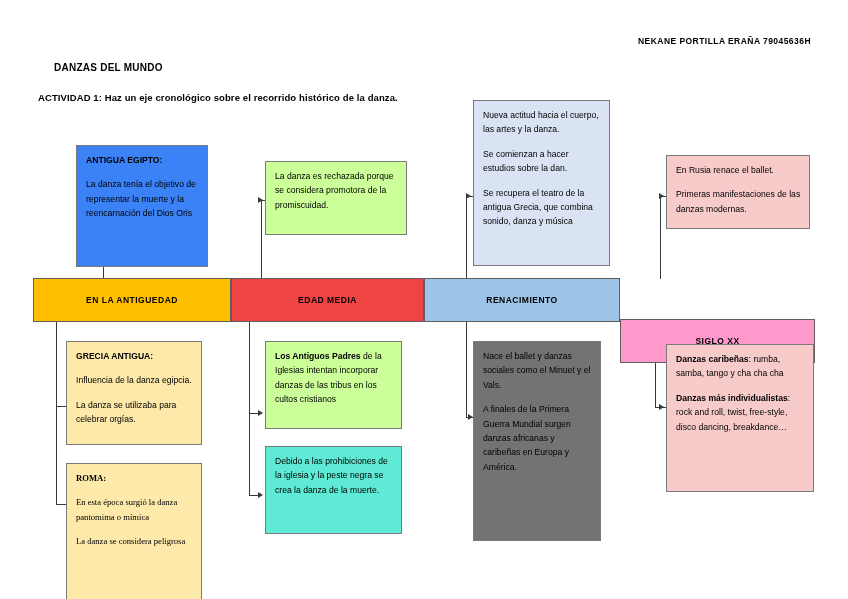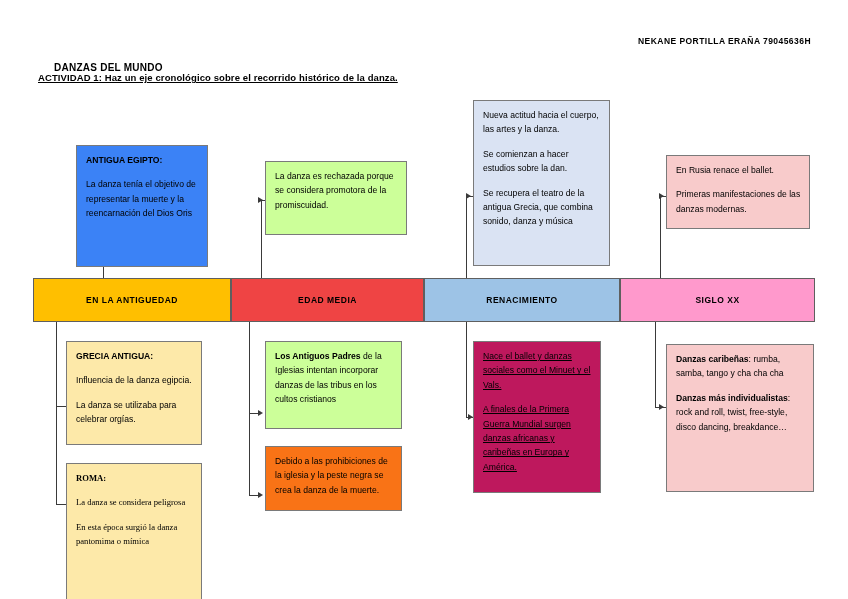--- a/index.html
+++ b/index.html
@@ -18,24 +18,23 @@
     position:absolute;left:638px;top:36px;
     font-size:8.5px;font-weight:700;letter-spacing:.45px;
     white-space:nowrap;
   }
   .doc-title{
     position:absolute;left:54px;top:62px;
     font-size:10px;font-weight:700;letter-spacing:.25px;
     white-space:nowrap;
   }
   .doc-sub{
-    position:absolute;left:38px;top:72px;
+    position:absolute;left:38px;top:92px;
     font-size:9.5px;font-weight:700;letter-spacing:.1px;
     white-space:nowrap;
-    text-decoration:underline;
   }
 
   
   .timeline{position:absolute;left:33px;top:278px;height:44px;}
   .seg{
     position:absolute;top:0;height:44px;
     border:1px solid #5f5f5f;
     box-sizing:border-box;
     display:flex;align-items:center;justify-content:center;
     font-size:8.5px;font-weight:700;letter-spacing:.5px;
@@ -116,61 +115,61 @@
   <div class="timeline">
     <div class="seg" style="left:0px;width:198px;background:#FFBF00;">
       <span>EN LA ANTIGUEDAD</span>
     </div>
     <div class="seg" style="left:198px;width:193px;background:#ef4444;">
       <span>EDAD MEDIA</span>
     </div>
     <div class="seg" style="left:391px;width:196px;background:#9DC3E6;">
       <span>RENACIMIENTO</span>
     </div>
-    <div class="seg" style="left:587px;width:195px;background:#FF99CC;">
+    <div class="seg" style="left:587px;width:195px;background:#FF99CC;margin-top:41px;">
       <span>SIGLO XX</span>
     </div>
   </div>
 
   <div class="note" style="left:76px;top:145px;width:132px;height:122px;background:#3b82f6;">
     <p class="hd">ANTIGUA EGIPTO:</p>
     <p>La danza tenía el objetivo de representar la muerte y la reencarnación del Dios Oris</p>
   </div>
 
   <div class="note" style="left:66px;top:341px;width:136px;height:104px;background:#FDE9A9;">
     <p class="hd">GRECIA ANTIGUA:</p>
     <p>Influencia de la danza egipcia.</p>
     <p>La danza se utilizaba para celebrar orgías.</p>
   </div>
 
   <div class="note" style="left:66px;top:463px;width:136px;height:153px;background:#FDE9A9;font-family:Liberation Serif, serif;">
     <p class="hd">ROMA:</p>
+    <p>En esta época surgió la danza pantomima o mímica</p>
     <p>La danza se considera peligrosa</p>
-    <p>En esta época surgió la danza pantomima o mímica</p>
   </div>
 
   <div class="note" style="left:265px;top:161px;width:142px;height:74px;background:#CCFF99;">
     <p>La danza es rechazada porque se considera promotora de la promiscuidad.</p>
   </div>
 
   <div class="note" style="left:265px;top:341px;width:137px;height:88px;background:#CCFF99;">
     <p><span class="hd">Los Antiguos Padres</span><span> de la Iglesias intentan incorporar danzas de las tribus en los cultos cristianos</span></p>
   </div>
 
-  <div class="note" style="left:265px;top:446px;width:137px;height:65px;background:#f97316;">
+  <div class="note" style="left:265px;top:446px;width:137px;height:88px;background:#5eead4;">
     <p>Debido a las prohibiciones de la iglesia y la peste negra se crea la danza de la muerte.</p>
   </div>
 
   <div class="note" style="left:473px;top:100px;width:137px;height:166px;background:#DAE3F3;">
     <p>Nueva actitud hacia el cuerpo, las artes y la danza.</p>
     <p>Se comienzan a hacer estudios sobre la dan.</p>
     <p>Se recupera el teatro de la antigua Grecia, que combina sonido, danza y música</p>
   </div>
 
-  <div class="note" style="left:473px;top:341px;width:128px;height:152px;background:#be185d;text-decoration:underline;">
+  <div class="note" style="left:473px;top:341px;width:128px;height:200px;background:#737373;">
     <p>Nace el ballet y danzas sociales como el Minuet y el Vals.</p>
     <p>A finales de la Primera Guerra Mundial surgen danzas africanas y caribeñas en Europa y América.</p>
   </div>
 
   <div class="note" style="left:666px;top:155px;width:144px;height:74px;background:#F8CBCB;">
     <p class="center">En Rusia renace el ballet.</p>
     <p>Primeras manifestaciones de las danzas modernas.</p>
   </div>
 
   <div class="note" style="left:666px;top:344px;width:148px;height:148px;background:#F8CBCB;">

